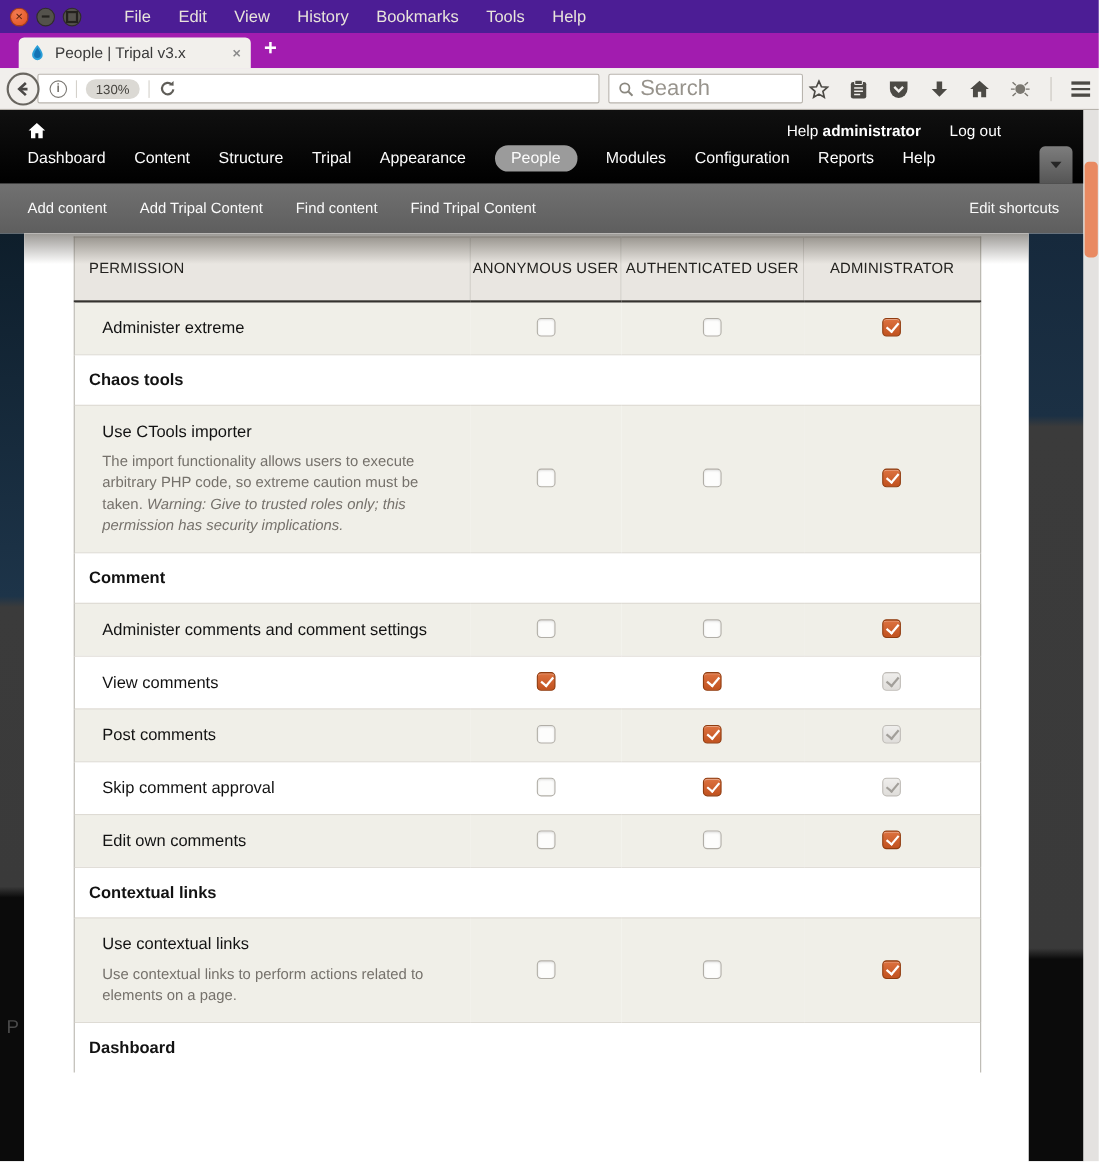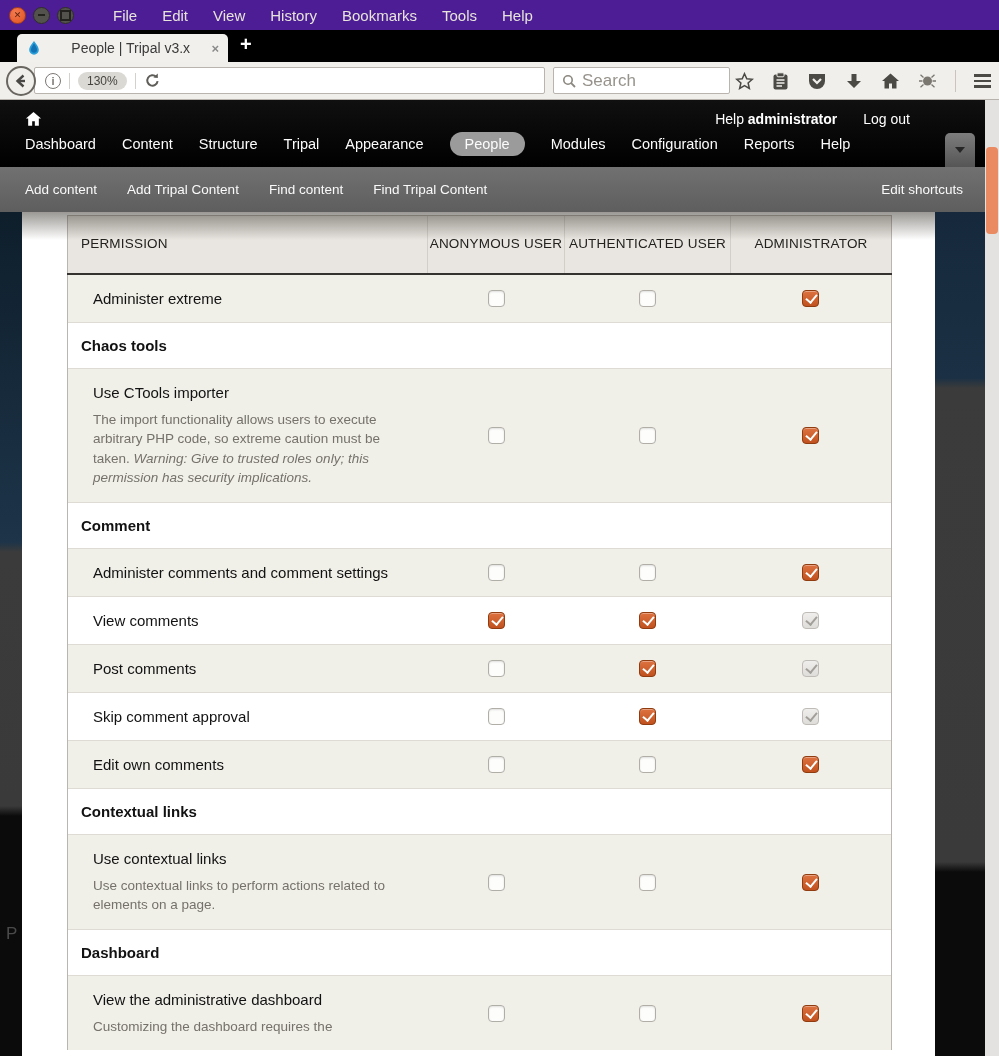--- a/index.html
+++ b/index.html
@@ -13,21 +13,21 @@
   .winbtn { width:17px; height:17px; border-radius:50%; display:flex; align-items:center; justify-content:center; }
   .winbtn.close { background:radial-gradient(circle at 35% 30%, #f37a50, #e1521f); border:1px solid #a63f18; }
   .winbtn.close::before { content:"✕"; font-size:9px; color:#5e2410; font-weight:bold; }
   .winbtn.min, .winbtn.maxi { background:#54524c; border:1px solid #2f2d28; }
   .winbtn.min::before { content:""; width:7px; height:2px; background:#24221e; }
   .winbtn.maxi::before { content:""; width:7px; height:7px; border:2px solid #24221e; }
   .menubar { display:flex; gap:25px; margin-left:39px; }
   .menubar span { color:#e8e4db; font-size:15px; }
 
   
-  .tabbar { height:32px; background:#000000; position:relative;text-align:center; }
+  .tabbar { height:32px; background:#a21caf; position:relative; }
   .tab { position:absolute; left:17px; top:4px; width:211px; height:28px; background:#f2f0ec;
          border-radius:5px 5px 0 0; display:flex; align-items:center; padding:0 9px; }
   .tab .title { flex:1; margin-left:8px; font-size:14px; color:#3a3a3a; white-space:nowrap; overflow:hidden; }
   .tab .close-x { color:#8a8a8a; font-size:13px; font-weight:bold; }
   .newtab { position:absolute; left:240px; top:3px; color:#fff; font-size:20px; font-weight:bold; }
 
   
   .navbar { height:38px; background:#f1efec; border-bottom:1px solid #b7b3ac; position:relative; }
   .backbtn { position:absolute; left:6px; top:4px; width:30px; height:30px; border-radius:50%;
              border:2px solid #696660; background:#f1efec; z-index:2; display:flex; align-items:center; justify-content:center; }
@@ -35,21 +35,21 @@
             border:1px solid #b9b5ae; border-radius:2px; display:flex; align-items:center; padding:0 8px 0 10px; }
   .info-circle { width:16px; height:16px; border-radius:50%; border:1.5px solid #7b7873; color:#7b7873;
                  font-size:11px; font-weight:bold; display:flex; align-items:center; justify-content:center; flex:none; }
   .vsep { width:1px; height:16px; background:#d4d1cb; margin:0 8px; flex:none; }
   .urltext { flex:1; font-size:15px; white-space:nowrap; overflow:hidden; }
   .urltext .host { color:#2f2d2a; font-weight:bold; }
   .urltext .path { color:#8d8a84; }
   .zoombadge { background:#dbd9d4; border-radius:9px; padding:2px 9px; font-size:12px; color:#46443f; flex:none; }
   .searchbox { position:absolute; left:553px; top:5px; width:177px; height:27px; background:#fff;
                border:1px solid #b9b5ae; border-radius:2px; display:flex; align-items:center; padding:0 8px; }
-  .searchbox input { border:none; outline:none; width:130px; font-size:17px; color:#5a5751; margin-left:6px;
+  .searchbox input { border:none; outline:none; width:130px; font-size:20px; color:#5a5751; margin-left:6px;
                      font-family:"Liberation Sans","DejaVu Sans",sans-serif; background:transparent; }
   .searchbox input::placeholder { color:#97938c; }
   .navicons { position:absolute; right:8px; top:0; height:38px; display:flex; align-items:center; gap:18px; }
   .navicons .vsep2 { width:1px; height:22px; background:#c9c5be; }
   .burger { display:flex; flex-direction:column; gap:3px; }
   .burger span { width:17px; height:2.5px; background:#4c4a45; }
 
   
   .drupal-toolbar { height:67px; width:985px; background:linear-gradient(#101010,#000); position:relative; }
   .dt-top { display:flex; justify-content:space-between; align-items:center; padding:11px 75px 0 25px; }
@@ -331,29 +331,20 @@
                 <div class="pname">Use contextual links</div>
                 <div class="desc">Use contextual links to perform actions related to elements on a page.</div>
               </td>
               <td class="cbcell"><span class="cb unchecked"></span></td>
               <td class="cbcell"><span class="cb unchecked"></span></td>
               <td class="cbcell"><span class="cb checked"></span></td>
             </tr>
             <tr>
               <td colspan="4" class="scell">Dashboard</td>
             </tr>
-            <tr class="shaded">
-              <td class="pcell">
-                <div class="pname">View the administrative dashboard</div>
-                <div class="desc">Customizing the dashboard requires the</div>
-              </td>
-              <td class="cbcell"><span class="cb unchecked"></span></td>
-              <td class="cbcell"><span class="cb unchecked"></span></td>
-              <td class="cbcell"><span class="cb checked"></span></td>
-            </tr>
           </tbody>
       </table>
     </div>
   </div>
 
   <div class="scrollbar">
     <div class="scroll-thumb"></div>
   </div>
 
 </div>

